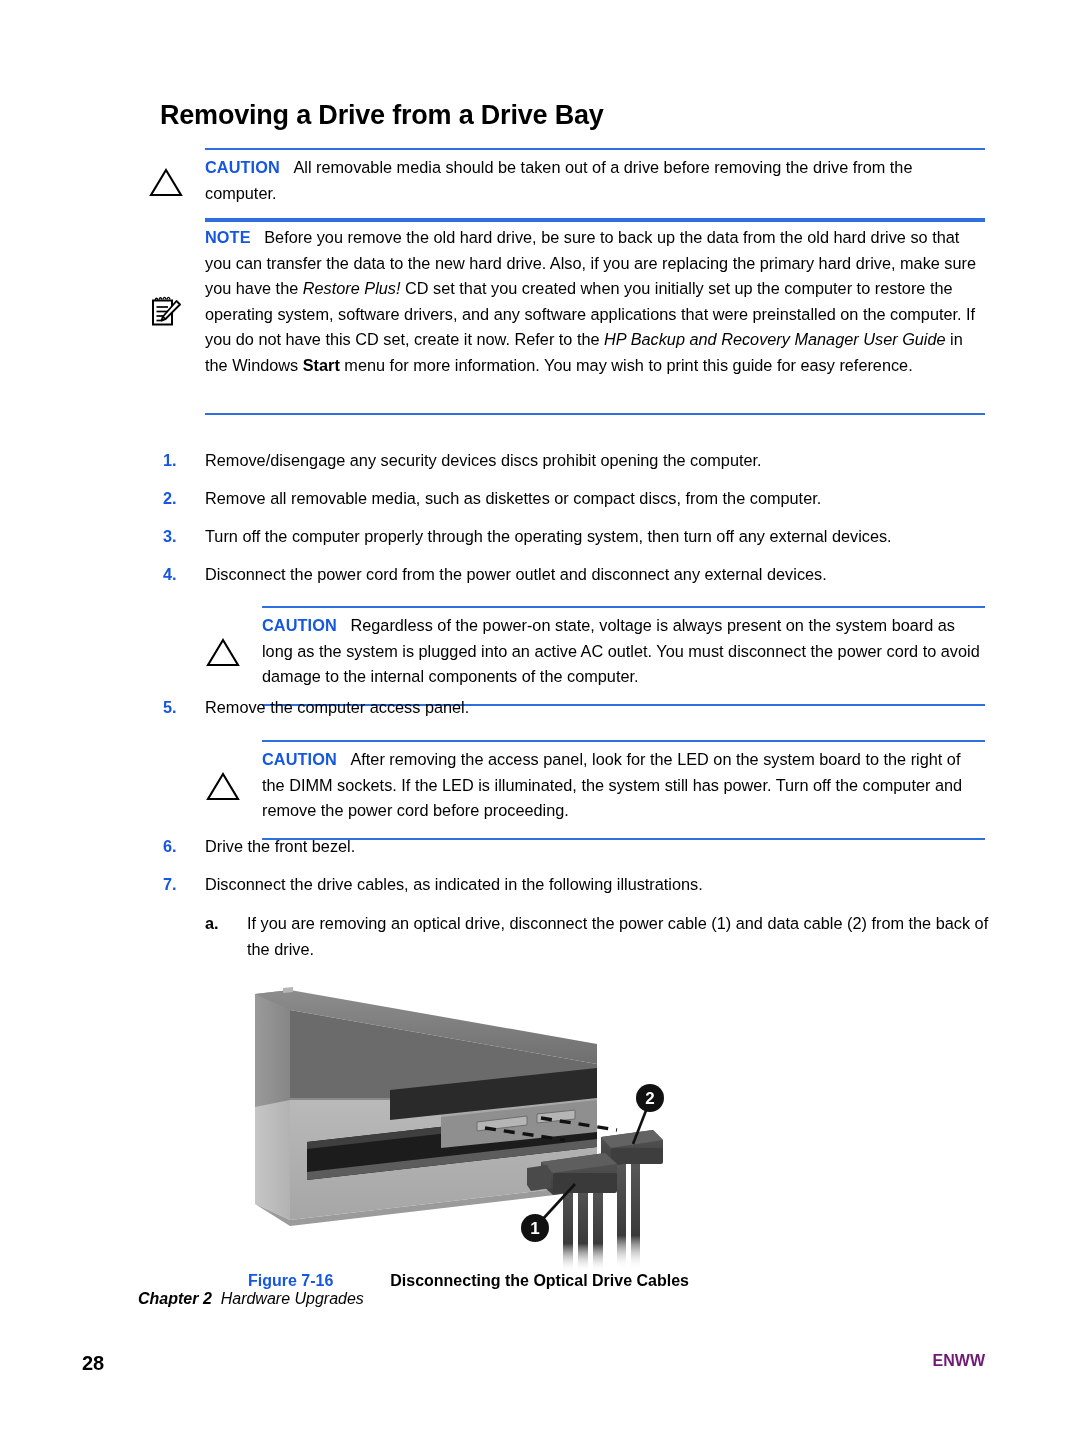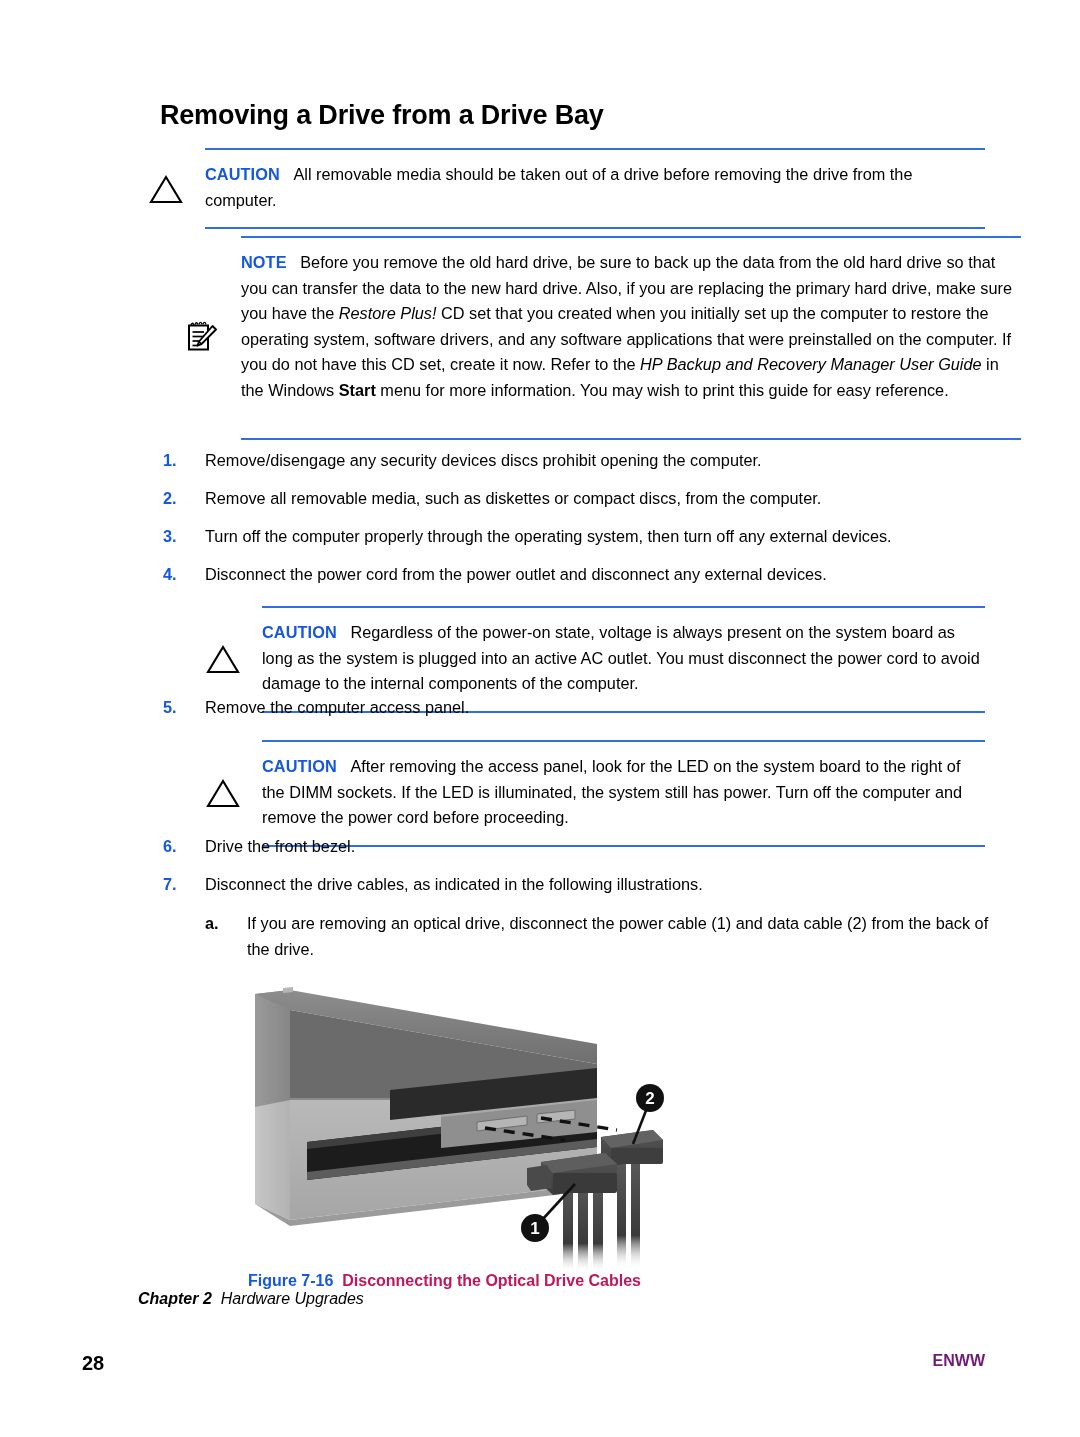--- a/index.html
+++ b/index.html
@@ -40,21 +40,21 @@
   }
   .admon .rule {
     height: 2px;
     background: #2f6fe0;
     width: 100%;
   }
   .admon .rule.bottom { margin-top: 6px; }
   .admon .body {
     display: flex;
     align-items: center;
-    padding-top: 12px;
+    padding-top: 5px;
   }
   .admon .icon-slot {
     width: 56px;
     flex: 0 0 56px;
     margin-left: -56px;
     padding-top: 2px;
   }
   .admon .text {
     flex: 1 1 auto;
     font-size: 16.3px;
@@ -126,22 +126,23 @@
     left: 248px;
     top: 1272px;
     font-size: 16px;
     white-space: nowrap;
   }
   .figure-caption .fignum {
     color: #1557e0;
     font-weight: bold;
   }
   .figure-caption .figtitle {
-    color: #be185d;
-    font-weight: bold;
+    color: #000000;
+    font-weight: bold;
+    margin-left: 48px;
   }
 
   
   .footer-page {
     position: absolute;
     left: 82px;
     top: 1352px;
     font-size: 20px;
     font-weight: bold;
     color: #000;
@@ -180,21 +181,21 @@
           <polygon points="17,3 32,28 2,28" fill="none" stroke="#000" stroke-width="2.1" stroke-linejoin="miter"></polygon>
         </svg>
       </div>
       <div class="text">
         <span class="lbl-caution">CAUTION</span>&nbsp;&nbsp;&nbsp;<span>All removable media should be taken out of a drive before removing the drive from the computer.</span>
       </div>
     </div>
     <div class="rule bottom" style="margin-top:14px;"></div>
   </div>
 
-  <div class="admon" style="left:205px; top:236px; width:780px;margin-left:36px;">
+  <div class="admon" style="left:205px; top:218px; width:780px;">
     <div class="rule"></div>
     <div class="body">
       <div class="icon-slot">
         <svg class="note-icon" viewBox="0 0 34 34">
 
           <path d="M6 5 q1.5 -3.5 3 0 M10 4.5 q1.5 -3.5 3 0 M14 4.2 q1.5 -3.5 3 0 M18 4.2 q1.5 -3.5 3 0" fill="none" stroke="#000" stroke-width="1.3"></path>
 
           <rect x="4" y="5.5" width="19" height="24" fill="none" stroke="#000" stroke-width="2"></rect>
 
           <line x1="7.5" y1="12" x2="19" y2="12" stroke="#000" stroke-width="1.7"></line>

